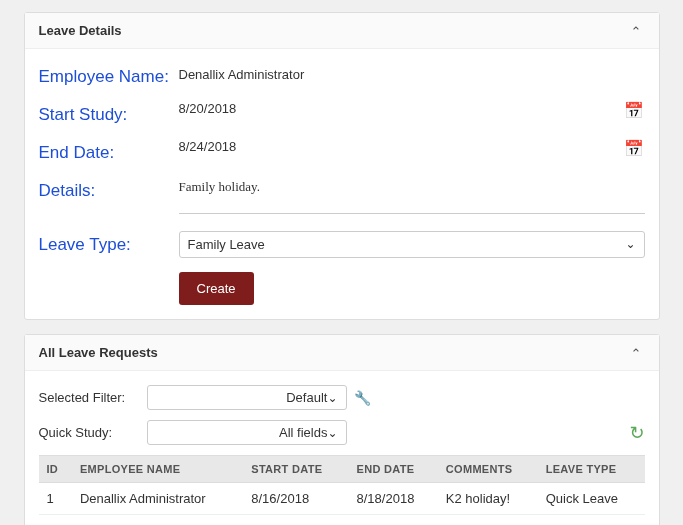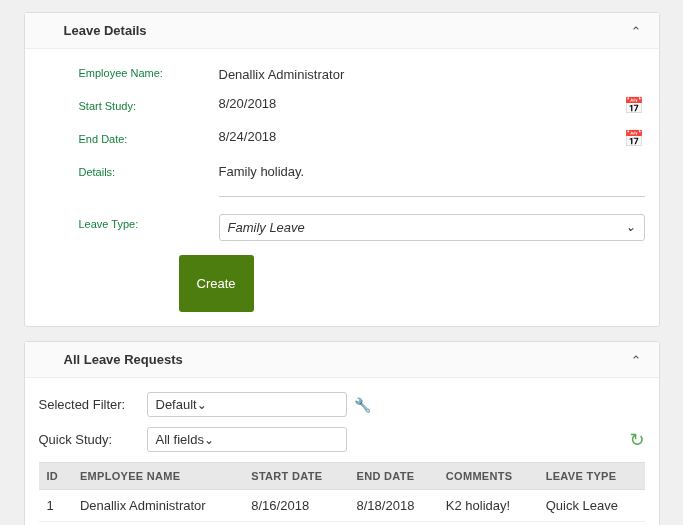--- a/index.html
+++ b/index.html
@@ -30,43 +30,41 @@
       justify-content: space-between;
       align-items: center;
       padding: 10px 14px;
       border-bottom: 1px solid #eee;
       background: #fafafa;
     }
     .card-header-title {
       font-weight: bold;
       font-size: 13px;
       color: #333;
-      margin-left: 25px;
     }
     .chevron-up {
       width: 14px;
       height: 14px;
       display: inline-block;
       color: #555;
     }
     .card-body {
       padding: 14px 14px;
     }
     .form-row {
       display: flex;
       align-items: flex-start;
       margin-bottom: 14px;
     }
     .form-label {
       width: 140px;
       min-width: 140px;
-      color: #15803d;
+      color: #1d4ed8;
       padding-top: 4px;
-      font-size: 11px;
-      margin-left: 40px;
+      font-size: 17px;
     }
     .form-value {
       flex: 1;
       color: #333;
       font-size: 13px;
       padding-top: 4px;
     }
     .date-row {
       display: flex;
       align-items: flex-start;
@@ -85,47 +83,46 @@
     .comments-area {
       width: 100%;
       border: none;
       border-bottom: 1px solid #ccc;
       outline: none;
       font-size: 13px;
       padding: 2px 0;
       color: #333;
       background: transparent;
       resize: none;
-      font-family: Liberation Sans, sans-serif;
+      font-family: Liberation Serif, serif;
     }
     .select-wrapper {
       width: 100%;
       display: flex;
       align-items: flex-start;
       justify-content: space-between;
       border: 1px solid #ccc;
       border-radius: 3px;
       padding: 5px 8px;
       cursor: pointer;
       background: #fff;
-      font-style: italic;
     }
     .select-value {
       font-size: 13px;
       color: #333;
     }
     .chevron-down-icon {
       color: #333;
       font-size: 12px;
     }
     .create-btn {
-      background: #4d7c0f;
+      background: #7f1d1d;
       color: #fff;
       border: none;
-      padding: 21px 18px;
+      padding: 9px 18px;
       font-size: 13px;
       border-radius: 3px;
       cursor: pointer;
       margin-left: 140px;
     }
 
     
     .filter-row {
       display: flex;
       align-items: center;
@@ -134,21 +131,21 @@
     }
     .filter-label {
       min-width: 100px;
       color: #333;
       font-size: 13px;
     }
     .filter-select {
       flex: 1;
       display: flex;
       align-items: center;
-      justify-content: flex-start;
+      justify-content: flex-end;
       border: 1px solid #ccc;
       border-radius: 3px;
       padding: 4px 8px;
       cursor: pointer;
       background: #fff;
       max-width: 200px;
     }
     .filter-select-text {
       font-size: 13px;
       color: #333;

